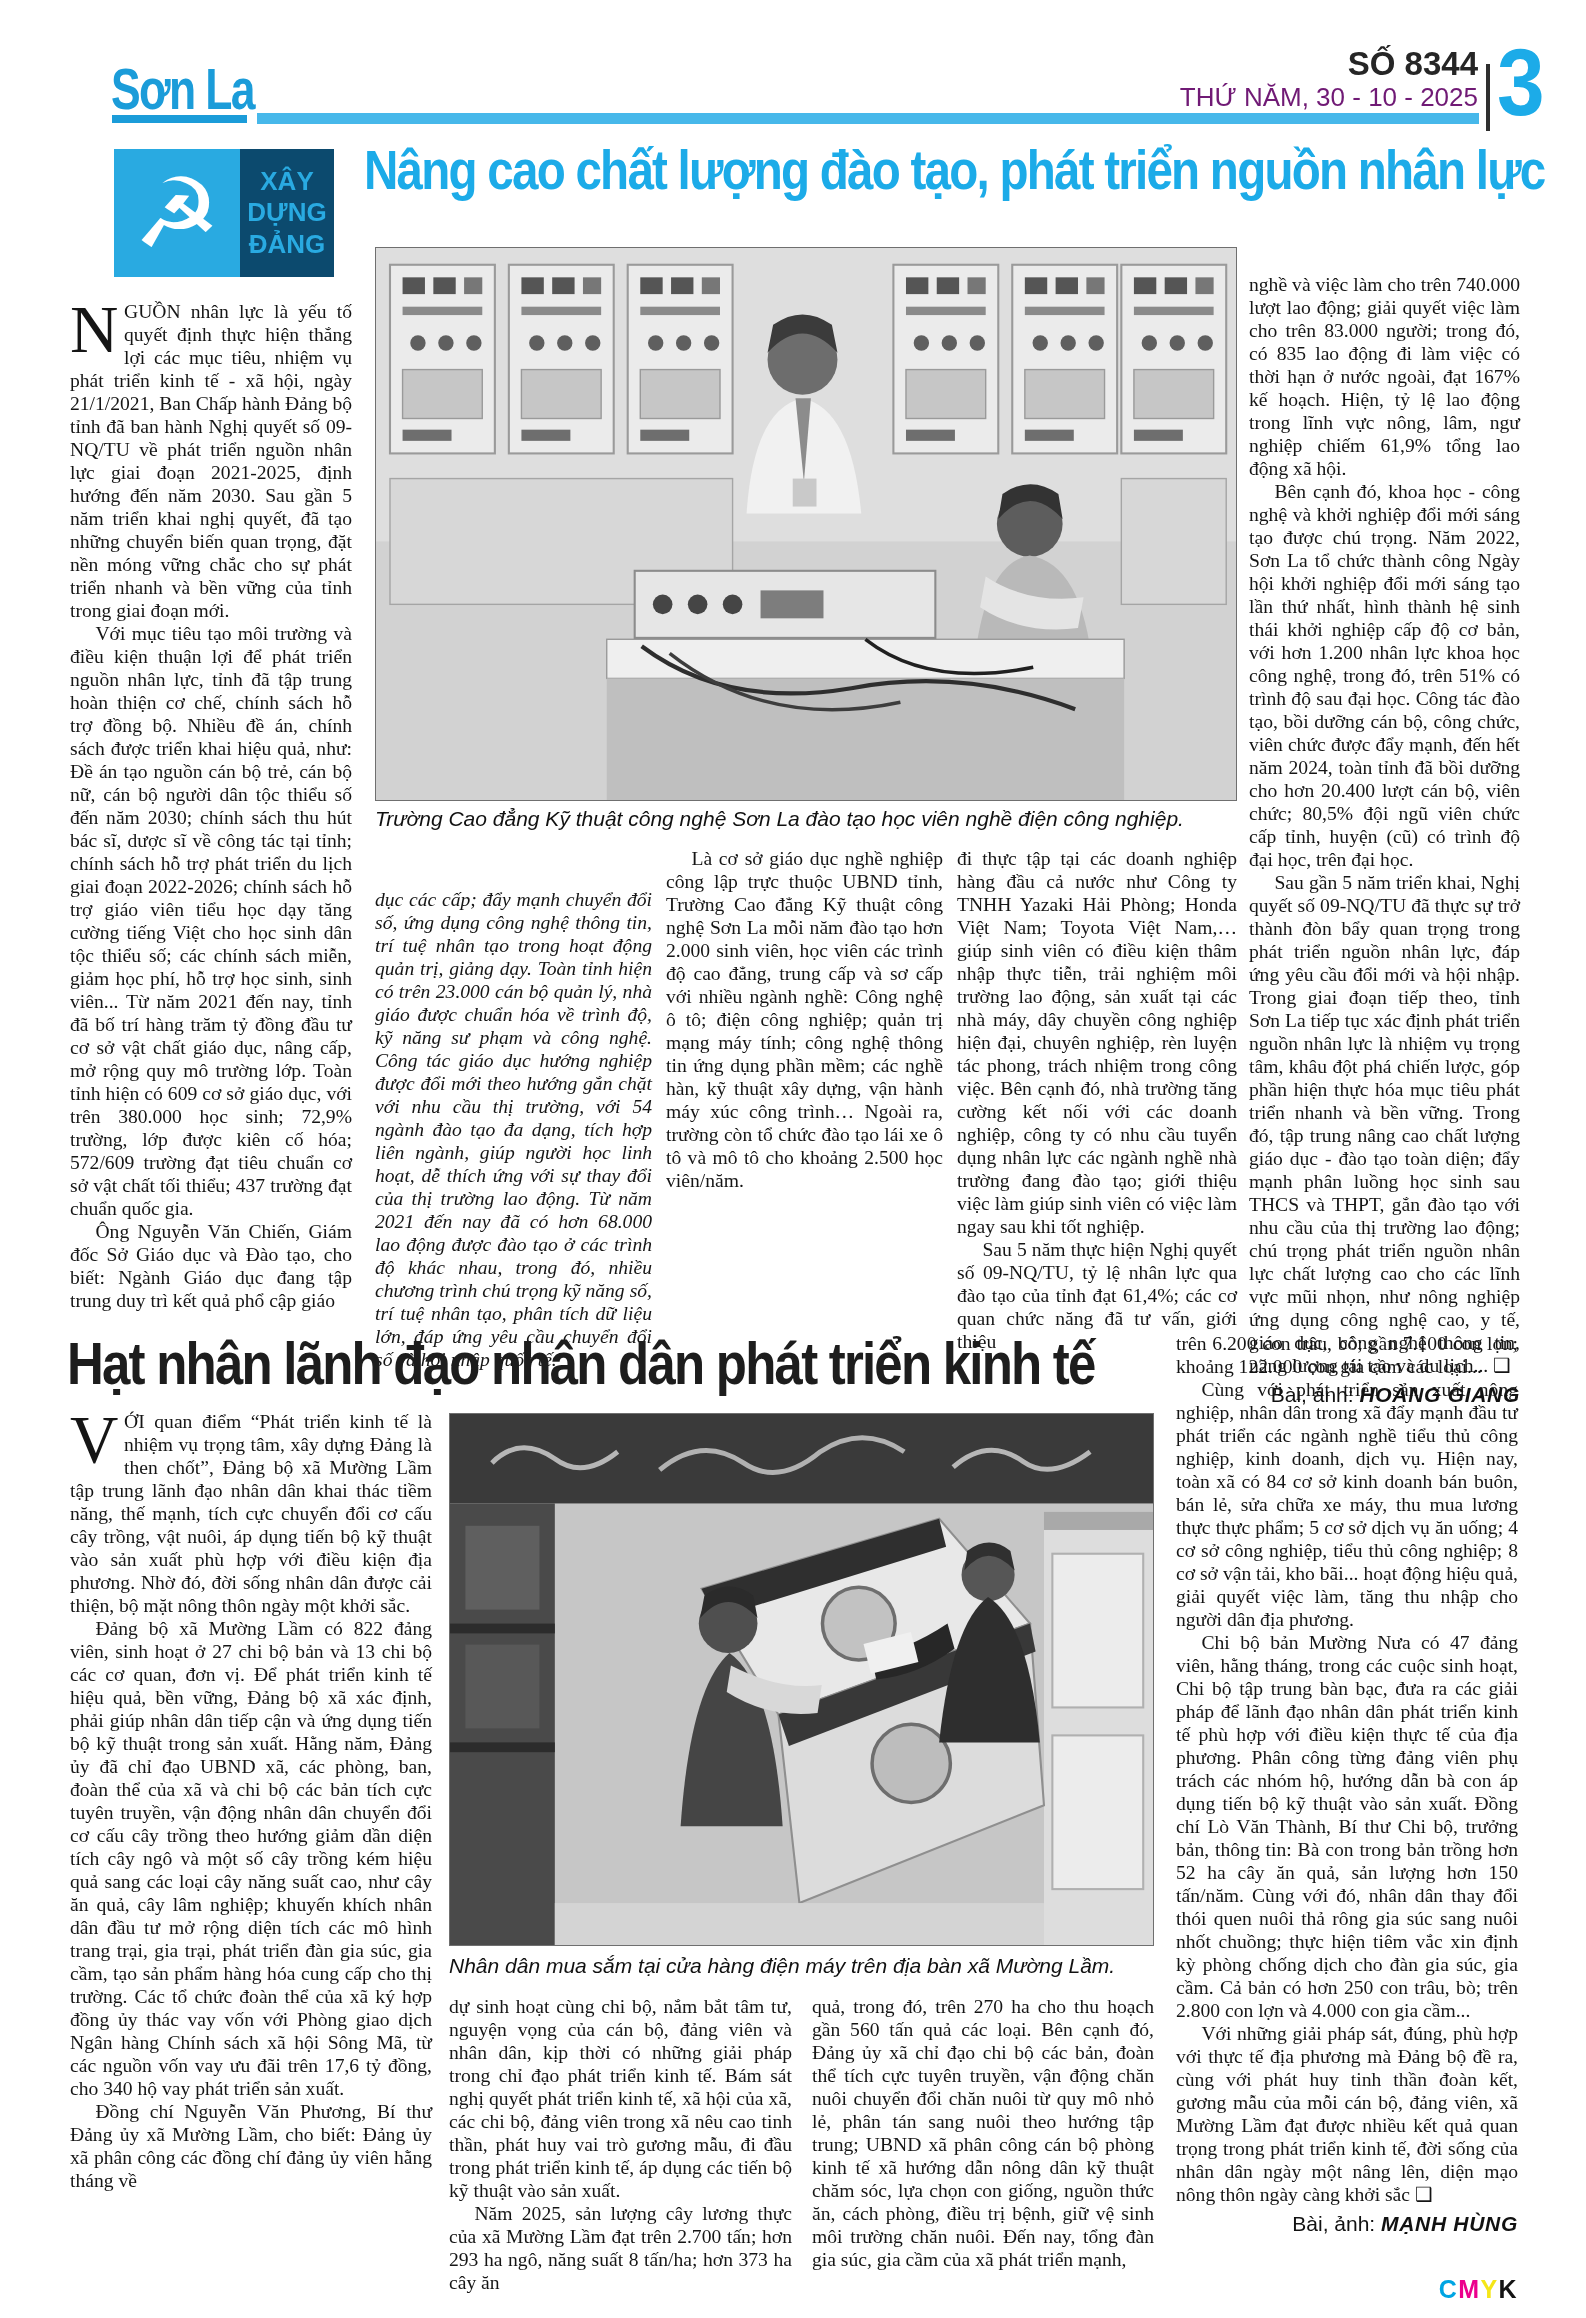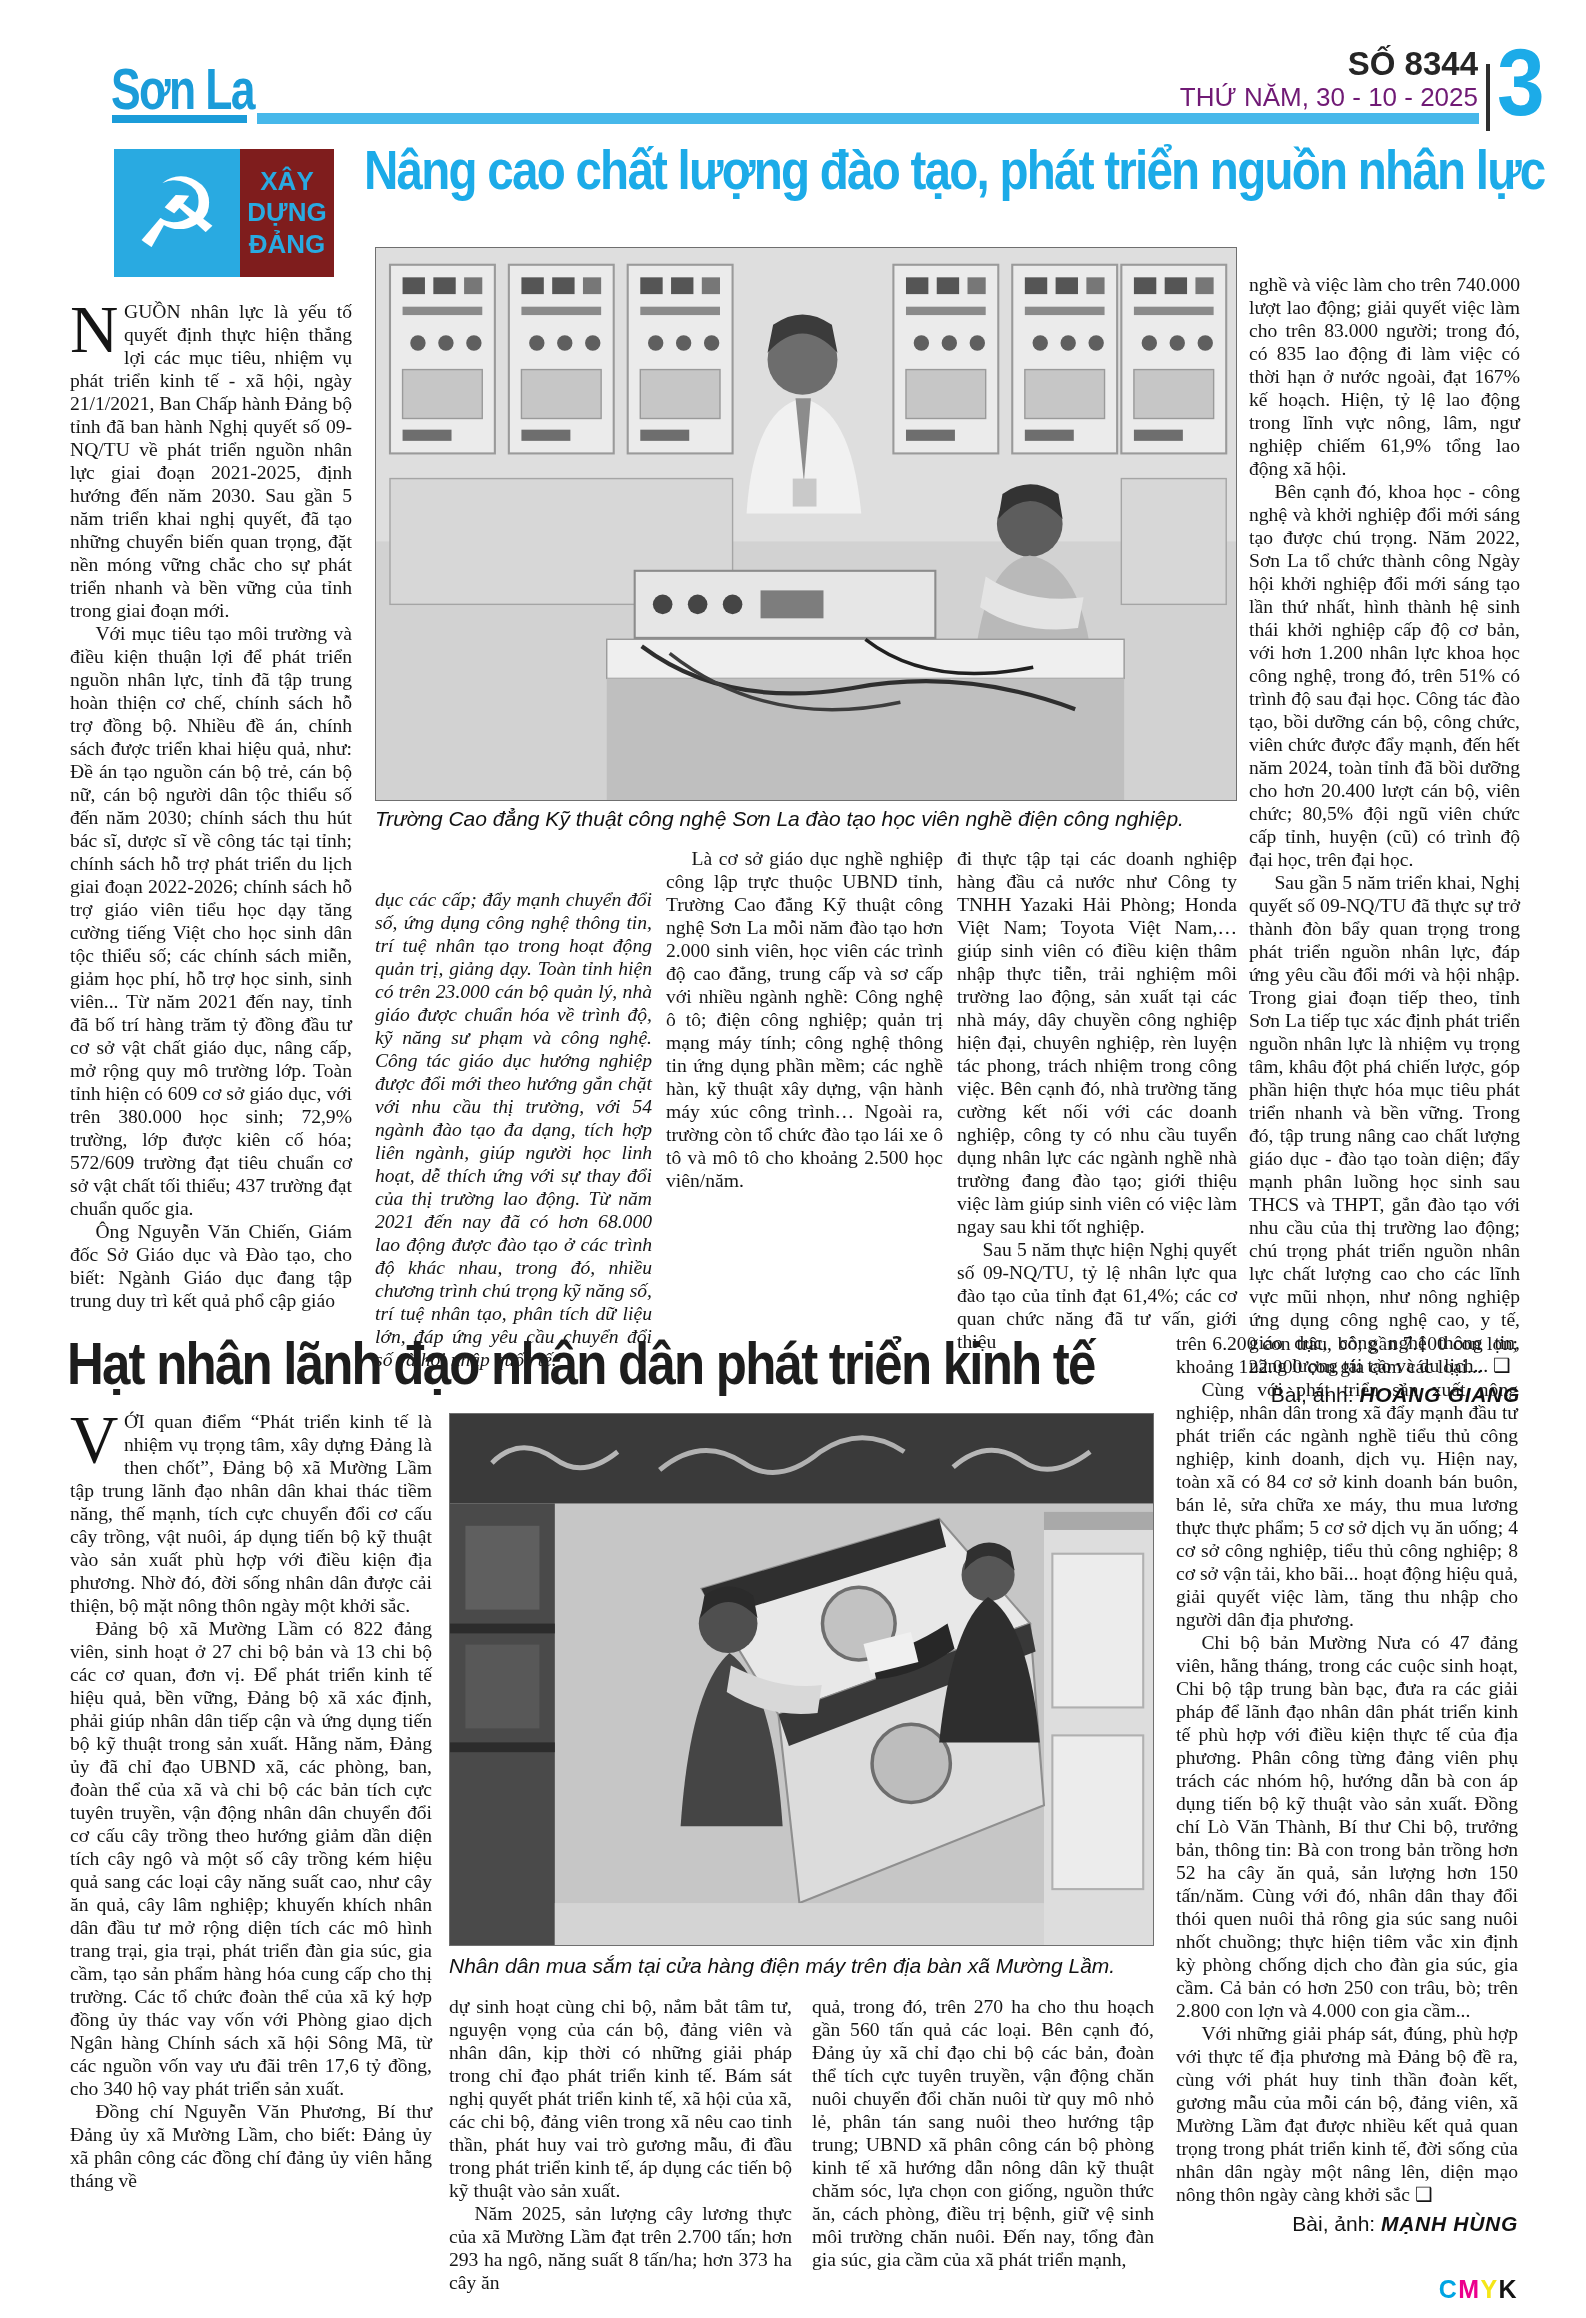--- a/index.html
+++ b/index.html
@@ -17,21 +17,21 @@
   .issue{font-weight:bold;font-size:33px;color:#262626;letter-spacing:0;}
   .date{font-size:26px;color:#701a75;}
   .header-divider{position:absolute;left:1486px;top:64px;width:4.2px;height:67px;background:#2f2f2f;}
   .page-number{position:absolute;left:1497px;top:28px;font-family:"Liberation Sans",sans-serif;
                font-weight:bold;font-size:95px;color:#1cabe8;transform:scaleX(.9);transform-origin:left top;}
 
   
   .badge{position:absolute;left:114px;top:149px;display:flex;}
   .badge-blue{width:126px;height:128px;background:#29aae1;display:flex;align-items:center;justify-content:center;}
   .badge-glyph{color:#ffffff;font-size:97px;line-height:1;font-family:"DejaVu Sans",sans-serif;}
-  .badge-light{width:94px;height:128px;background:#7f1d1d;display:flex;flex-direction:column;
+  .badge-light{width:94px;height:128px;background:#0c4a6e;display:flex;flex-direction:column;
                align-items:center;justify-content:center;gap:4.2px;}
   .badge-light span{font-family:"Liberation Sans",sans-serif;font-weight:bold;font-size:26px;
                     color:#29aae1;line-height:1.05;}
 
   
   .headline1{position:absolute;left:364px;top:137px;white-space:nowrap;}
   .headline1 span{display:inline-block;font-family:"Liberation Sans",sans-serif;font-weight:bold;
                   font-size:56px;letter-spacing:-2.1px;color:#1cabe8;
                   transform:scaleX(.85);transform-origin:left top;}
   .headline2{position:absolute;left:67px;top:1329px;white-space:nowrap;}

